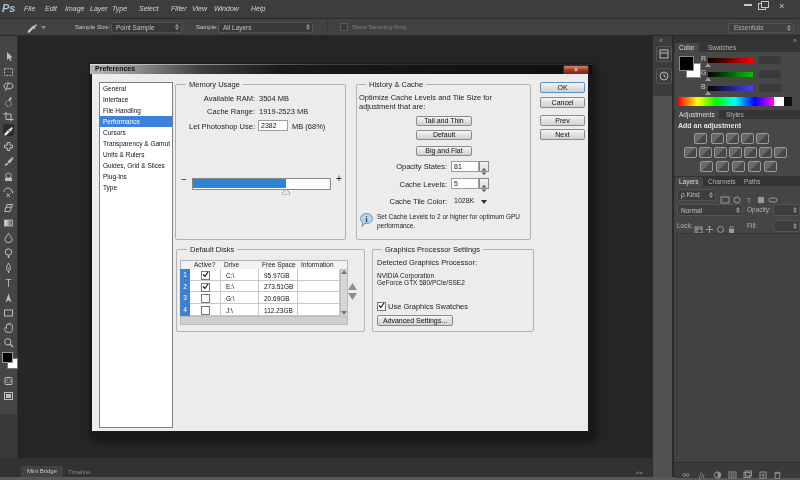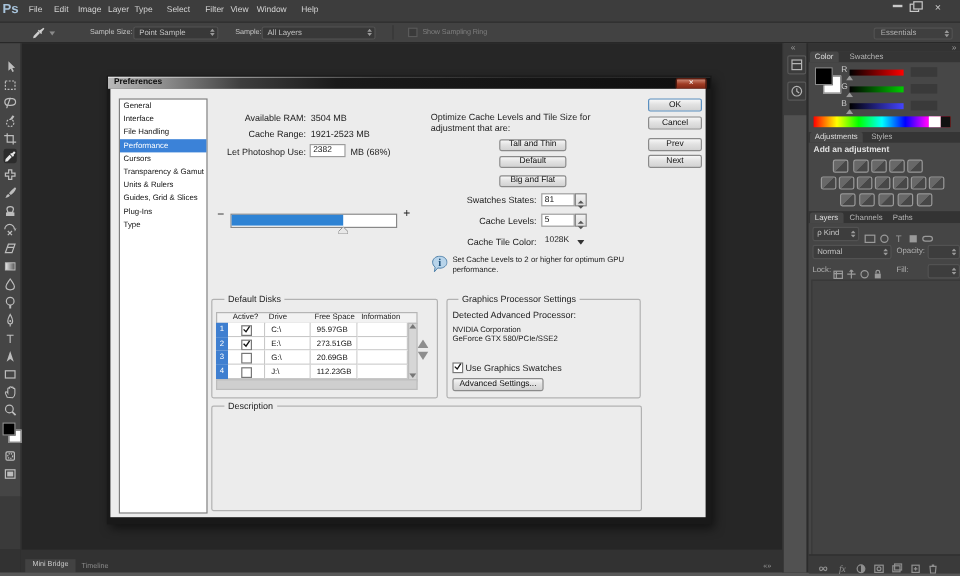--- a/index.html
+++ b/index.html
@@ -1,19 +1,19 @@
 <!DOCTYPE html>
 <html><head>
 <meta charset="utf-8">
 <style>
   html,body{margin:0;padding:0;}
   #app{position:relative;width:800px;height:480px;overflow:hidden;
        font-family:"Liberation Sans",sans-serif;background:#262626;}
   .abs{position:absolute;}
-  #menubar{left:0;top:0;width:800px;height:18px;background:#3d3d3d;border-bottom:1px solid #2b2b2b;}
+  #menubar{left:0;top:0;width:800px;height:18px;background:#3d3d3d;border-bottom:1px solid #2b2b2b;font-style:italic;}
   .menu{position:absolute;top:5px;font-size:7px;color:#d4d4d4;}
   #pslogo{position:absolute;left:2px;top:2px;font-size:11px;font-weight:bold;color:#a8c4dc;}
   #optbar{left:0;top:19px;width:800px;height:16px;background:#424242;border-bottom:1px solid #282828;}
   .obtxt{position:absolute;font-size:6.5px;color:#c6c6c6;}
   .obdd{position:absolute;background:#383838;border:1px solid #525252;border-radius:2px;font-size:6.5px;color:#c2c2c2;}
   #toolbar{left:0;top:36px;width:17px;height:378px;background:#454545;border-right:1px solid #2d2d2d;}
   .tool{position:absolute;left:3px;width:11px;height:12px;}
   #dockicons{left:652px;top:36px;width:21px;height:441px;background:#515151;border-left:1px solid #2a2a2a;}
   #dockpanels{left:674px;top:36px;width:126px;height:441px;background:#464646;}
   .tabbar{position:absolute;left:0;width:127px;background:#353535;}
@@ -365,42 +365,48 @@
 <div class="pitem">Interface</div>
 <div class="pitem">File Handling</div>
 <div class="pitem psel">Performance</div>
 <div class="pitem">Cursors</div>
 <div class="pitem">Transparency &amp; Gamut</div>
 <div class="pitem">Units &amp; Rulers</div>
 <div class="pitem">Guides, Grid &amp; Slices</div>
 <div class="pitem">Plug-Ins</div>
 <div class="pitem">Type</div>
 </div>
+<div class="grp" style="left:83px;top:10px;width:169px;height:154px;">
+          <div class="grplbl" style="left:10px;">Memory Usage</div>
+        </div>
 <div class="rlbl" style="left:85px;top:20px;width:78px;">Available RAM:</div>
 <div class="dtxt" style="left:167px;top:20px;">3504 MB</div>
 <div class="rlbl" style="left:85px;top:33px;width:78px;">Cache Range:</div>
-<div class="dtxt" style="left:167px;top:33px;">1921-2523 MB</div>
+<div class="dtxt" style="left:167px;top:33px;">1919-2523 MB</div>
 <div class="rlbl" style="left:67px;top:48px;width:96px;">Let Photoshop Use:</div>
 <div class="inp" style="left:166px;top:46px;width:28px;height:9px;">
           <span style="position:absolute;left:2px;top:1px;">2382</span>
         </div>
 <div class="dtxt" style="left:200px;top:48px;">MB (68%)</div>
 <div class="dtxt" style="left:89px;top:100px;font-size:10px;">−</div>
 <div style="position:absolute;left:100px;top:103.5px;width:137px;height:10px;background:#fff;border:1px solid #888;"></div>
 <div style="position:absolute;left:101px;top:104.5px;width:93px;height:9px;background:#2e83d4;"></div>
 <svg width="8" height="6" style="position:absolute;left:190px;top:114.5px">
           <path d="M4 0 L8 4 L8 6 L0 6 L0 4 Z" fill="#e8e8e8" stroke="#909090" stroke-width="0.8"></path>
         </svg>
 <div class="dtxt" style="left:244px;top:99px;font-size:10px;">+</div>
+<div class="grp" style="left:264px;top:10px;width:173px;height:154px;">
+          <div class="grplbl" style="left:9px;">History &amp; Cache</div>
+        </div>
 <div class="dtxt" style="left:267px;top:19px;">Optimize Cache Levels and Tile Size for</div>
 <div class="dtxt" style="left:267px;top:28px;">adjustment that are:</div>
 <div class="btn" style="left:324px;top:42px;width:54px;height:8px;line-height:8px;">Tall and Thin</div>
 <div class="btn" style="left:324px;top:56px;width:54px;height:8px;line-height:8px;">Default</div>
 <div class="btn" style="left:324px;top:72px;width:54px;height:8px;line-height:8px;">Big and Flat</div>
-<div class="rlbl" style="left:267px;top:88px;width:88px;">Swatches States:</div>
+<div class="rlbl" style="left:267px;top:88px;width:88px;">Opacity States:</div>
 <div class="inp" style="left:359px;top:86.5px;width:26px;height:9px;">
           <span style="position:absolute;left:2px;top:1px;">81</span>
         </div>
 <div style="position:absolute;left:387px;top:86.5px;width:8px;height:9px;background:linear-gradient(#f2f2f2,#ddd);border:1px solid #8a8a8a;"><svg width="8" height="9">
             <path d="M4 1 L6.5 3.5 H1.5 Z" fill="#555"></path>
             <path d="M4 8 L1.5 5.5 H6.5 Z" fill="#555"></path>
           </svg></div>
 <div class="rlbl" style="left:267px;top:105.5px;width:88px;">Cache Levels:</div>
 <div class="inp" style="left:359px;top:104px;width:26px;height:9px;">
           <span style="position:absolute;left:2px;top:1px;">5</span>
@@ -480,26 +486,23 @@
 <div style="position:absolute;left:88px;top:241.8px;width:166px;height:7px;background:#cfcfcf;border:1px solid #bcbcbc;"></div>
 <svg width="9" height="7" style="position:absolute;left:256px;top:209px">
           <path d="M4.5 0 L9 7 H0 Z" fill="#8e8e8e"></path>
         </svg>
 <svg width="9" height="7" style="position:absolute;left:256px;top:218.5px">
           <path d="M4.5 7 L0 0 H9 Z" fill="#8e8e8e"></path>
         </svg>
 <div class="grp" style="left:280px;top:175px;width:160px;height:81px;">
           <div class="grplbl" style="left:9px;">Graphics Processor Settings</div>
         </div>
-<div class="dtxt" style="left:285px;top:184px;">Detected Advanced Processor:</div>
+<div class="dtxt" style="left:285px;top:184px;">Detected Graphics Processor:</div>
 <div class="dtxt" style="left:285px;top:197.5px;font-size:6.5px;">NVIDIA Corporation</div>
 <div class="dtxt" style="left:285px;top:204.5px;font-size:6.5px;">GeForce GTX 580/PCIe/SSE2</div>
 <div class="cb" style="left:285px;top:227.5px;"></div>
 <svg width="7" height="7" style="position:absolute;left:286px;top:227.5px">
           <path d="M1 3.5 L3 5.5 L6 1" fill="none" stroke="#111" stroke-width="1.1"></path>
         </svg>
 <div class="dtxt" style="left:296px;top:227.5px;">Use Graphics Swatches</div>
 <div class="btn" style="left:285px;top:240.5px;width:74px;height:9px;line-height:9px;">Advanced Settings...</div>
-<div class="grp" style="left:84px;top:264px;width:357px;height:86px;">
-          <div class="grplbl" style="left:10px;">Description</div>
-        </div>
 </div>
 </div>
 </div>
 </body></html>

